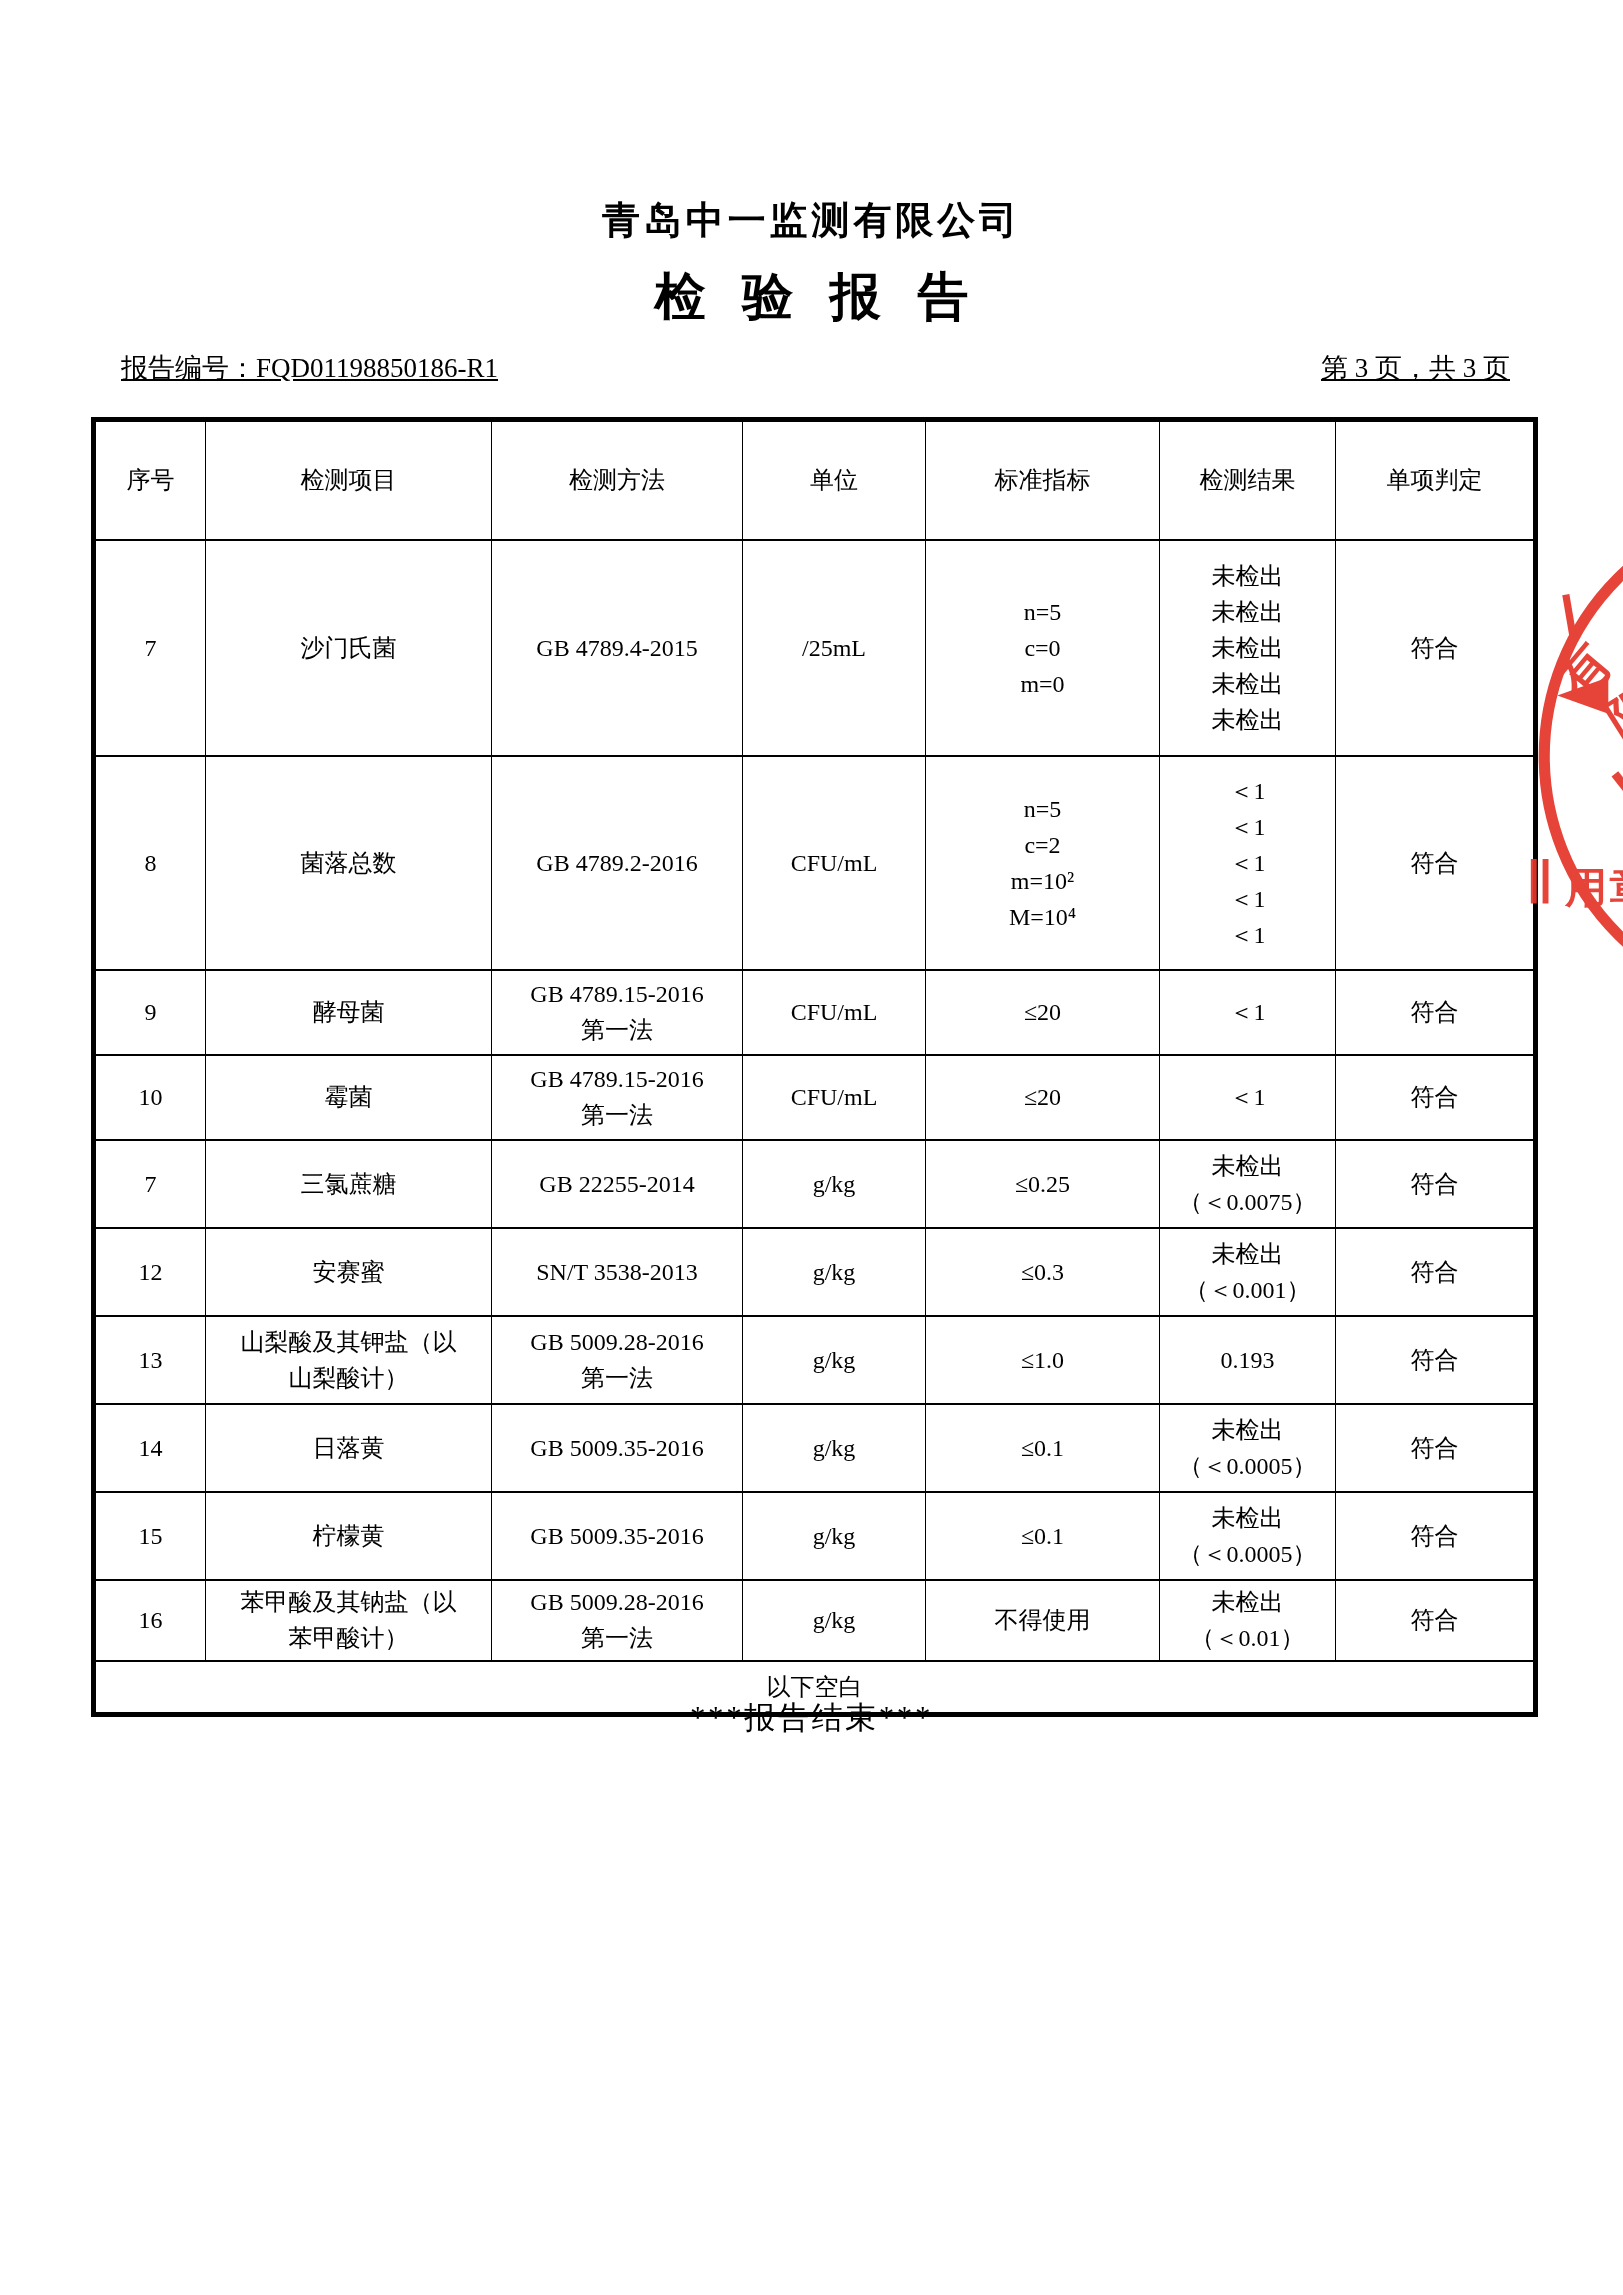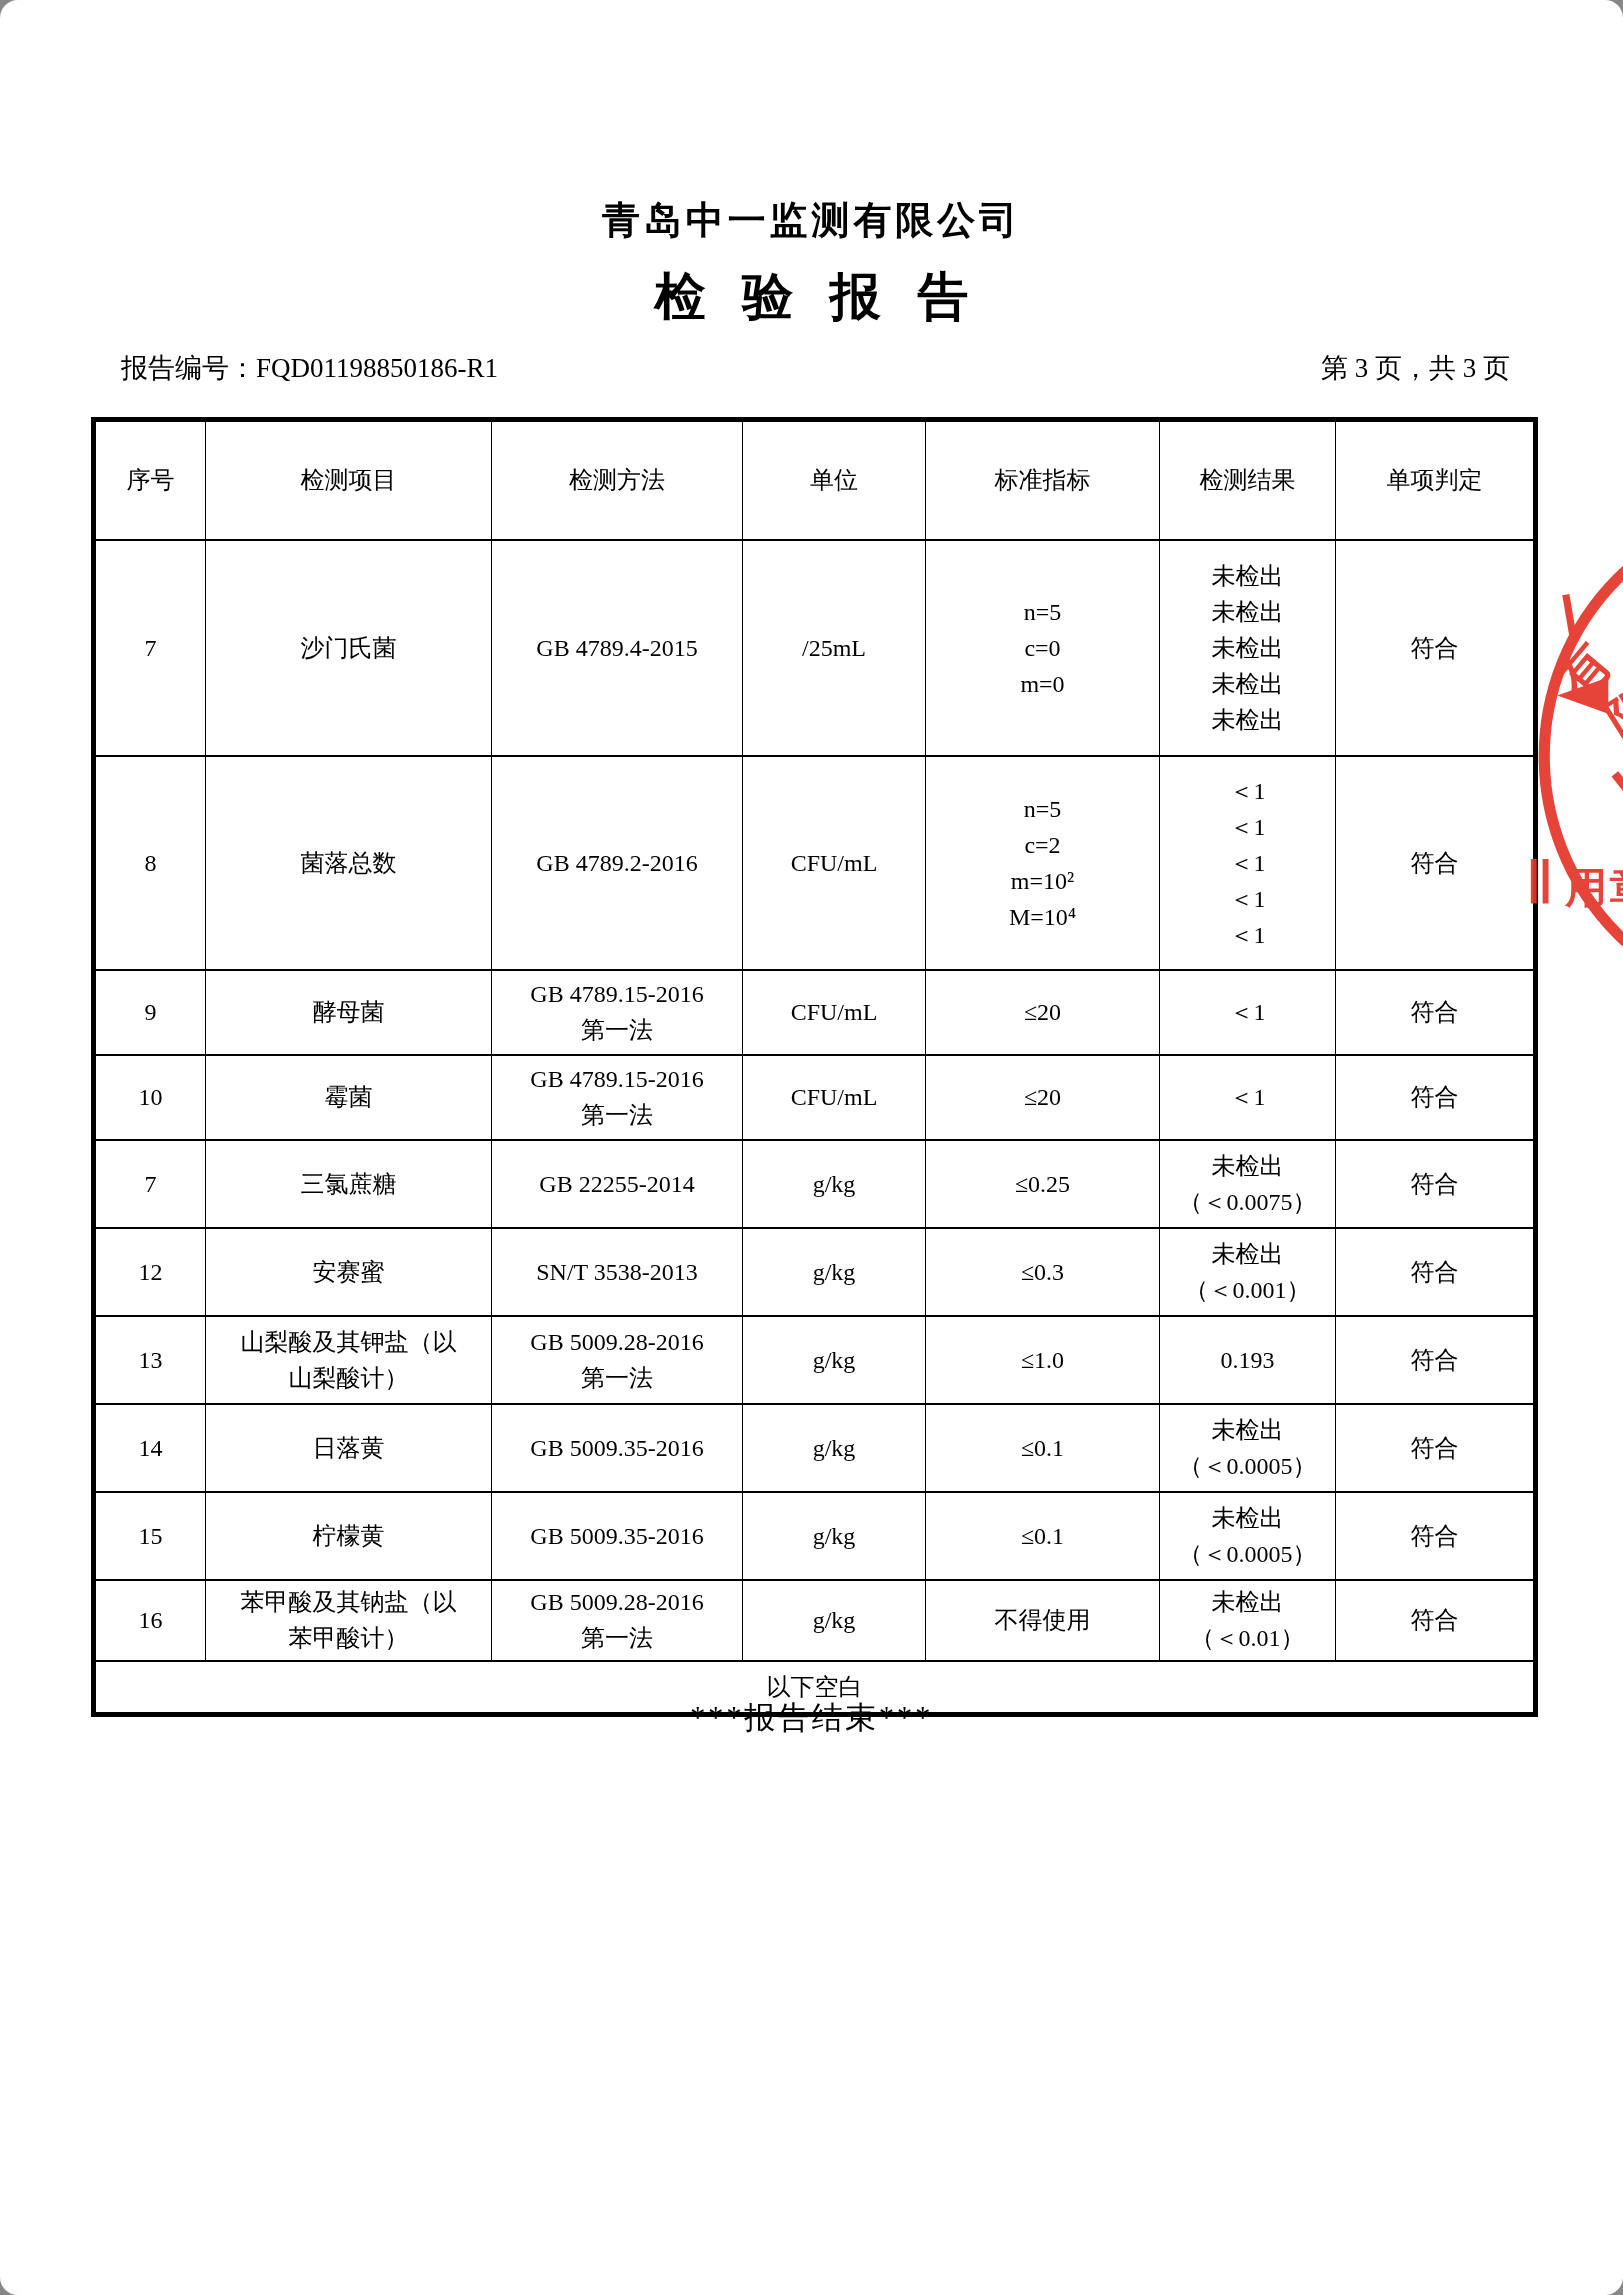--- a/index.html
+++ b/index.html
@@ -3,36 +3,36 @@
 <meta charset="utf-8">
 <style>
   html,body{margin:0;padding:0;background:#888;}
   .page{
     position:relative;
     width:1623px;height:2295px;
     background:#ffffff;
     overflow:hidden;
     font-family:"Liberation Serif","DejaVu Serif",serif;
     color:#000;
-    border-radius:18px;
   }
   .company-name{
     position:absolute;top:195px;left:0;width:100%;
     text-align:center;font-size:38px;font-weight:bold;
     letter-spacing:3.9px;
   }
   .report-title{
     position:absolute;top:255px;left:0;width:100%;
     text-align:center;font-size:51px;font-weight:bold;
     letter-spacing:0.72em;padding-left:0.72em;box-sizing:border-box;margin-top:8px;
   }
   .meta-row{
     position:absolute;top:350px;left:121px;right:113px;
     display:flex;justify-content:space-between;align-items:flex-end;
     font-size:27px;
+    text-decoration:underline;
   }
   table.report{
     position:absolute;left:91px;top:417px;
     width:1441px;
     border-collapse:collapse;
     table-layout:fixed;
     border:5.2px solid #000;
   }
   table.report td{
     border:2.6px solid #000;

